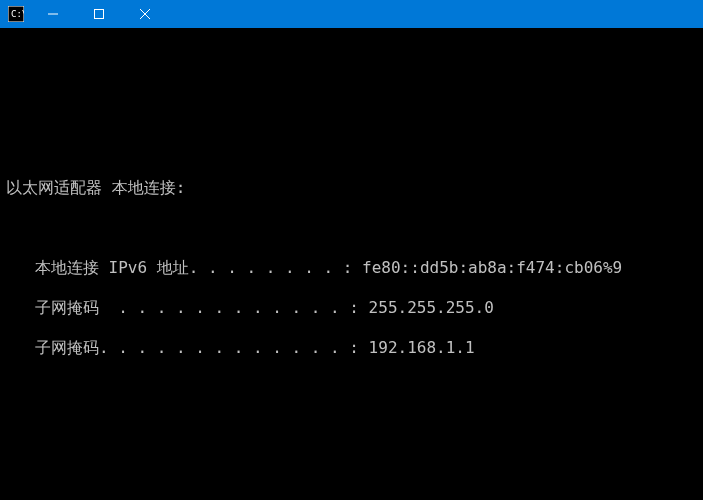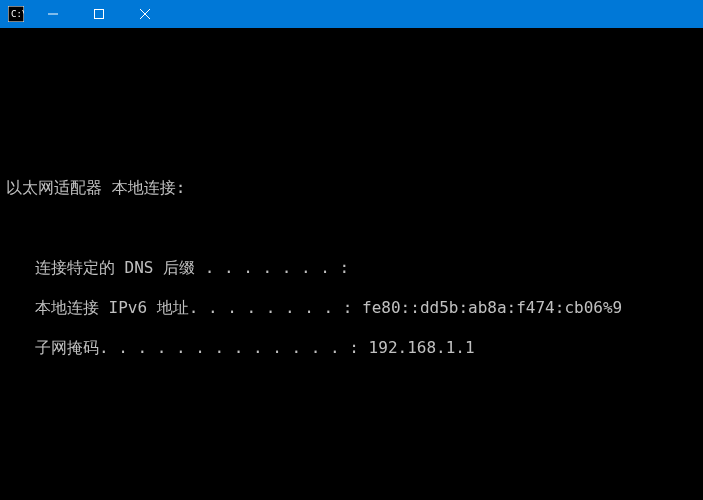--- a/index.html
+++ b/index.html
@@ -89,22 +89,22 @@
     </div>
   </div>
 </div>
 
 <div class="terminal">
 <span class="line"> </span>
 <span class="line"> </span>
 <span class="line"> </span>
 <span class="line">以太网适配器 本地连接:</span>
 <span class="line"> </span>
-<span class="line"><span>   连接特定的 DNS 后缀 . . . . . . . :</span><span></span></span>
 <span class="line"><span>   本地连接 IPv6 地址. . . . . . . . :</span><span> fe80::dd5b:ab8a:f474:cb06%9</span></span>
+<span class="line"><span>   子网掩码  . . . . . . . . . . . . :</span><span> 255.255.255.0</span></span>
 <span class="line"><span>   子网掩码. . . . . . . . . . . . . :</span><span> 192.168.1.1</span></span>
 <span class="line"> </span>
 
 
 
 
 
 
 
 

